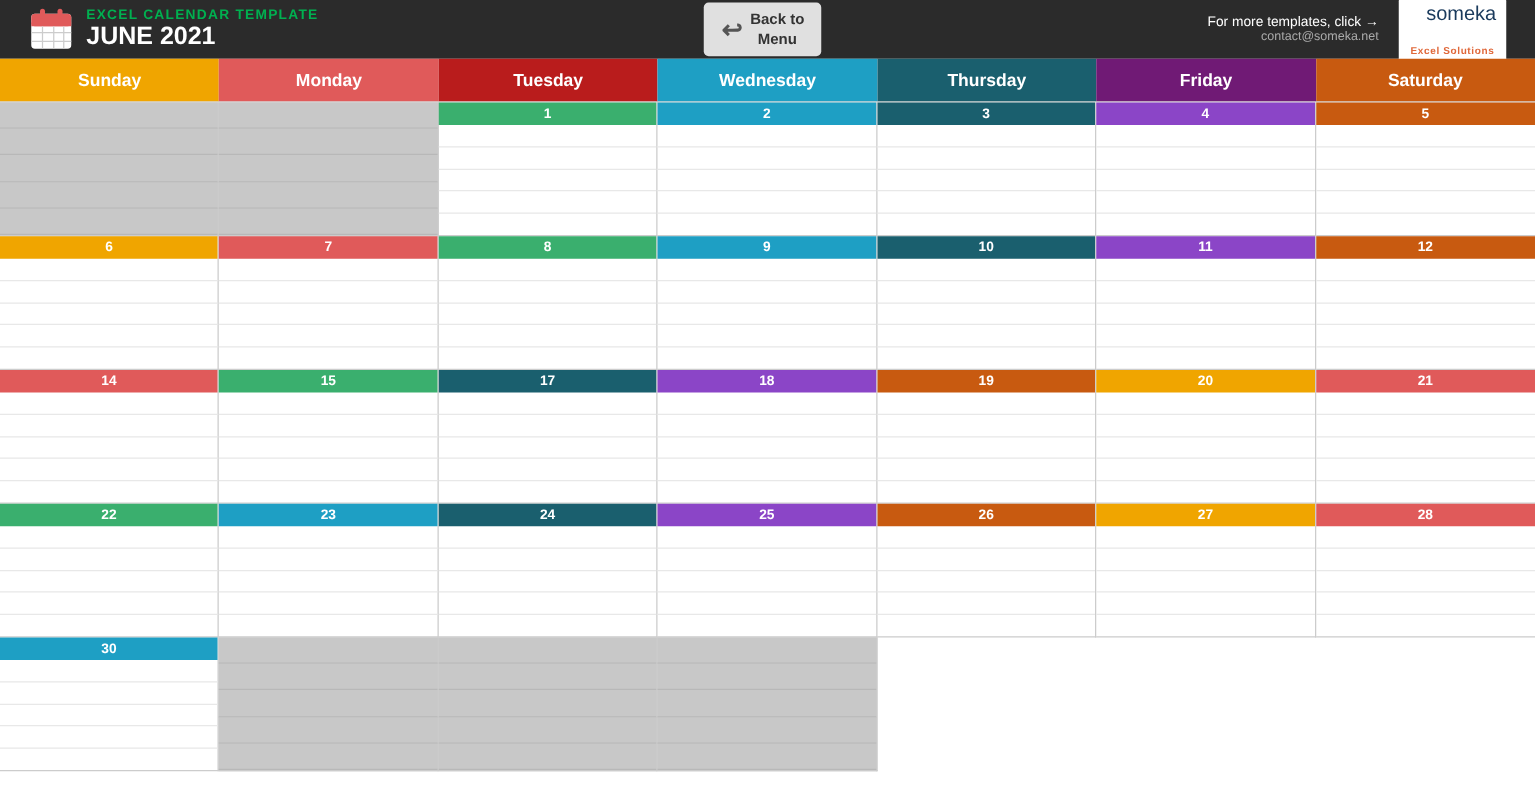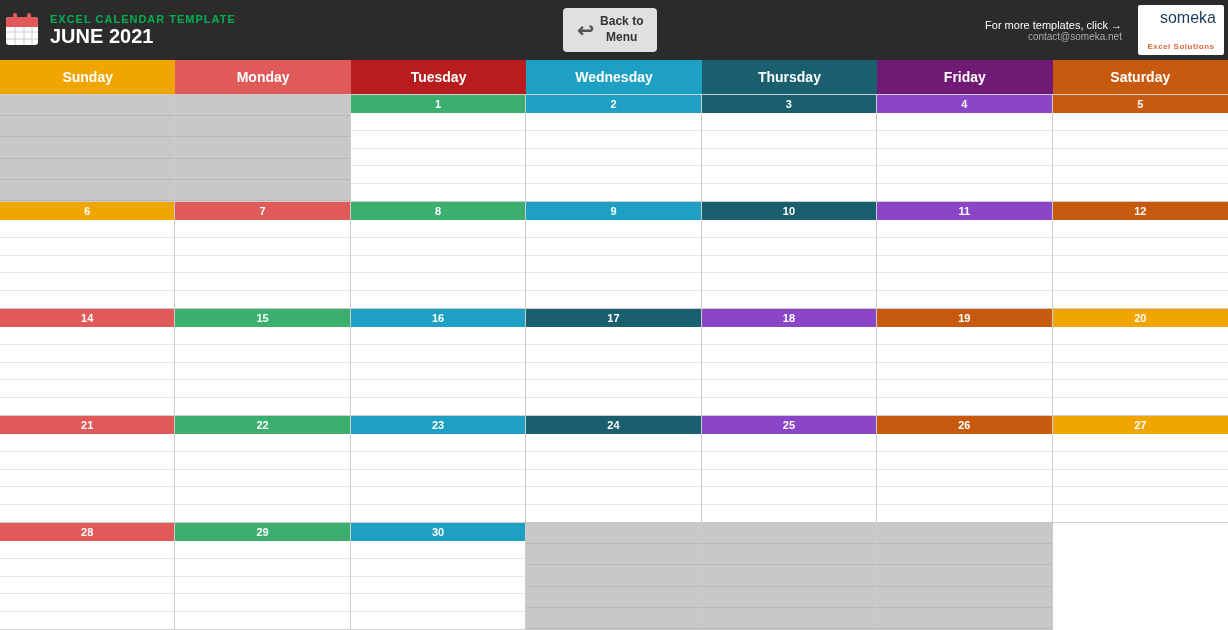--- a/index.html
+++ b/index.html
@@ -2,22 +2,22 @@
 <html><head>
   <meta charset="utf-8">
   <style>
     * { box-sizing: border-box; margin: 0; padding: 0; }
     body { font-family: Arial, sans-serif; background: #fff; width: 1228px; height: 630px; overflow: hidden; }
 
     
     .header {
       display: flex;
       background: #2b2b2b;
-      height: 60px;
-      padding: 0 4px;
+      height: 47px;
+      padding: 0 23px;
     }
     .header-logo-area {
       display: flex;
       align-items: center;
       gap: 10px;
       flex: 0 0 auto;
     }
     .calendar-icon {
       width: 36px;
       height: 36px;
@@ -384,30 +384,20 @@
       <div class="day-number tuesday">15</div>
       <div class="day-lines">
         <div class="day-line"></div>
         <div class="day-line"></div>
         <div class="day-line"></div>
         <div class="day-line"></div>
         <div class="day-line"></div>
       </div>
     </div>
     <div class="day-cell">
-      <div class="day-number wednesday">16</div>
-      <div class="day-lines">
-        <div class="day-line"></div>
-        <div class="day-line"></div>
-        <div class="day-line"></div>
-        <div class="day-line"></div>
-        <div class="day-line"></div>
-      </div>
-    </div>
-    <div class="day-cell">
       <div class="day-number thursday">17</div>
       <div class="day-lines">
         <div class="day-line"></div>
         <div class="day-line"></div>
         <div class="day-line"></div>
         <div class="day-line"></div>
         <div class="day-line"></div>
       </div>
     </div>
     <div class="day-cell">
@@ -514,30 +504,20 @@
       <div class="day-number monday">28</div>
       <div class="day-lines">
         <div class="day-line"></div>
         <div class="day-line"></div>
         <div class="day-line"></div>
         <div class="day-line"></div>
         <div class="day-line"></div>
       </div>
     </div>
     <div class="day-cell">
-      <div class="day-number tuesday">29</div>
-      <div class="day-lines">
-        <div class="day-line"></div>
-        <div class="day-line"></div>
-        <div class="day-line"></div>
-        <div class="day-line"></div>
-        <div class="day-line"></div>
-      </div>
-    </div>
-    <div class="day-cell">
       <div class="day-number wednesday">30</div>
       <div class="day-lines">
         <div class="day-line"></div>
         <div class="day-line"></div>
         <div class="day-line"></div>
         <div class="day-line"></div>
         <div class="day-line"></div>
       </div>
     </div>
     <div class="day-cell inactive">

